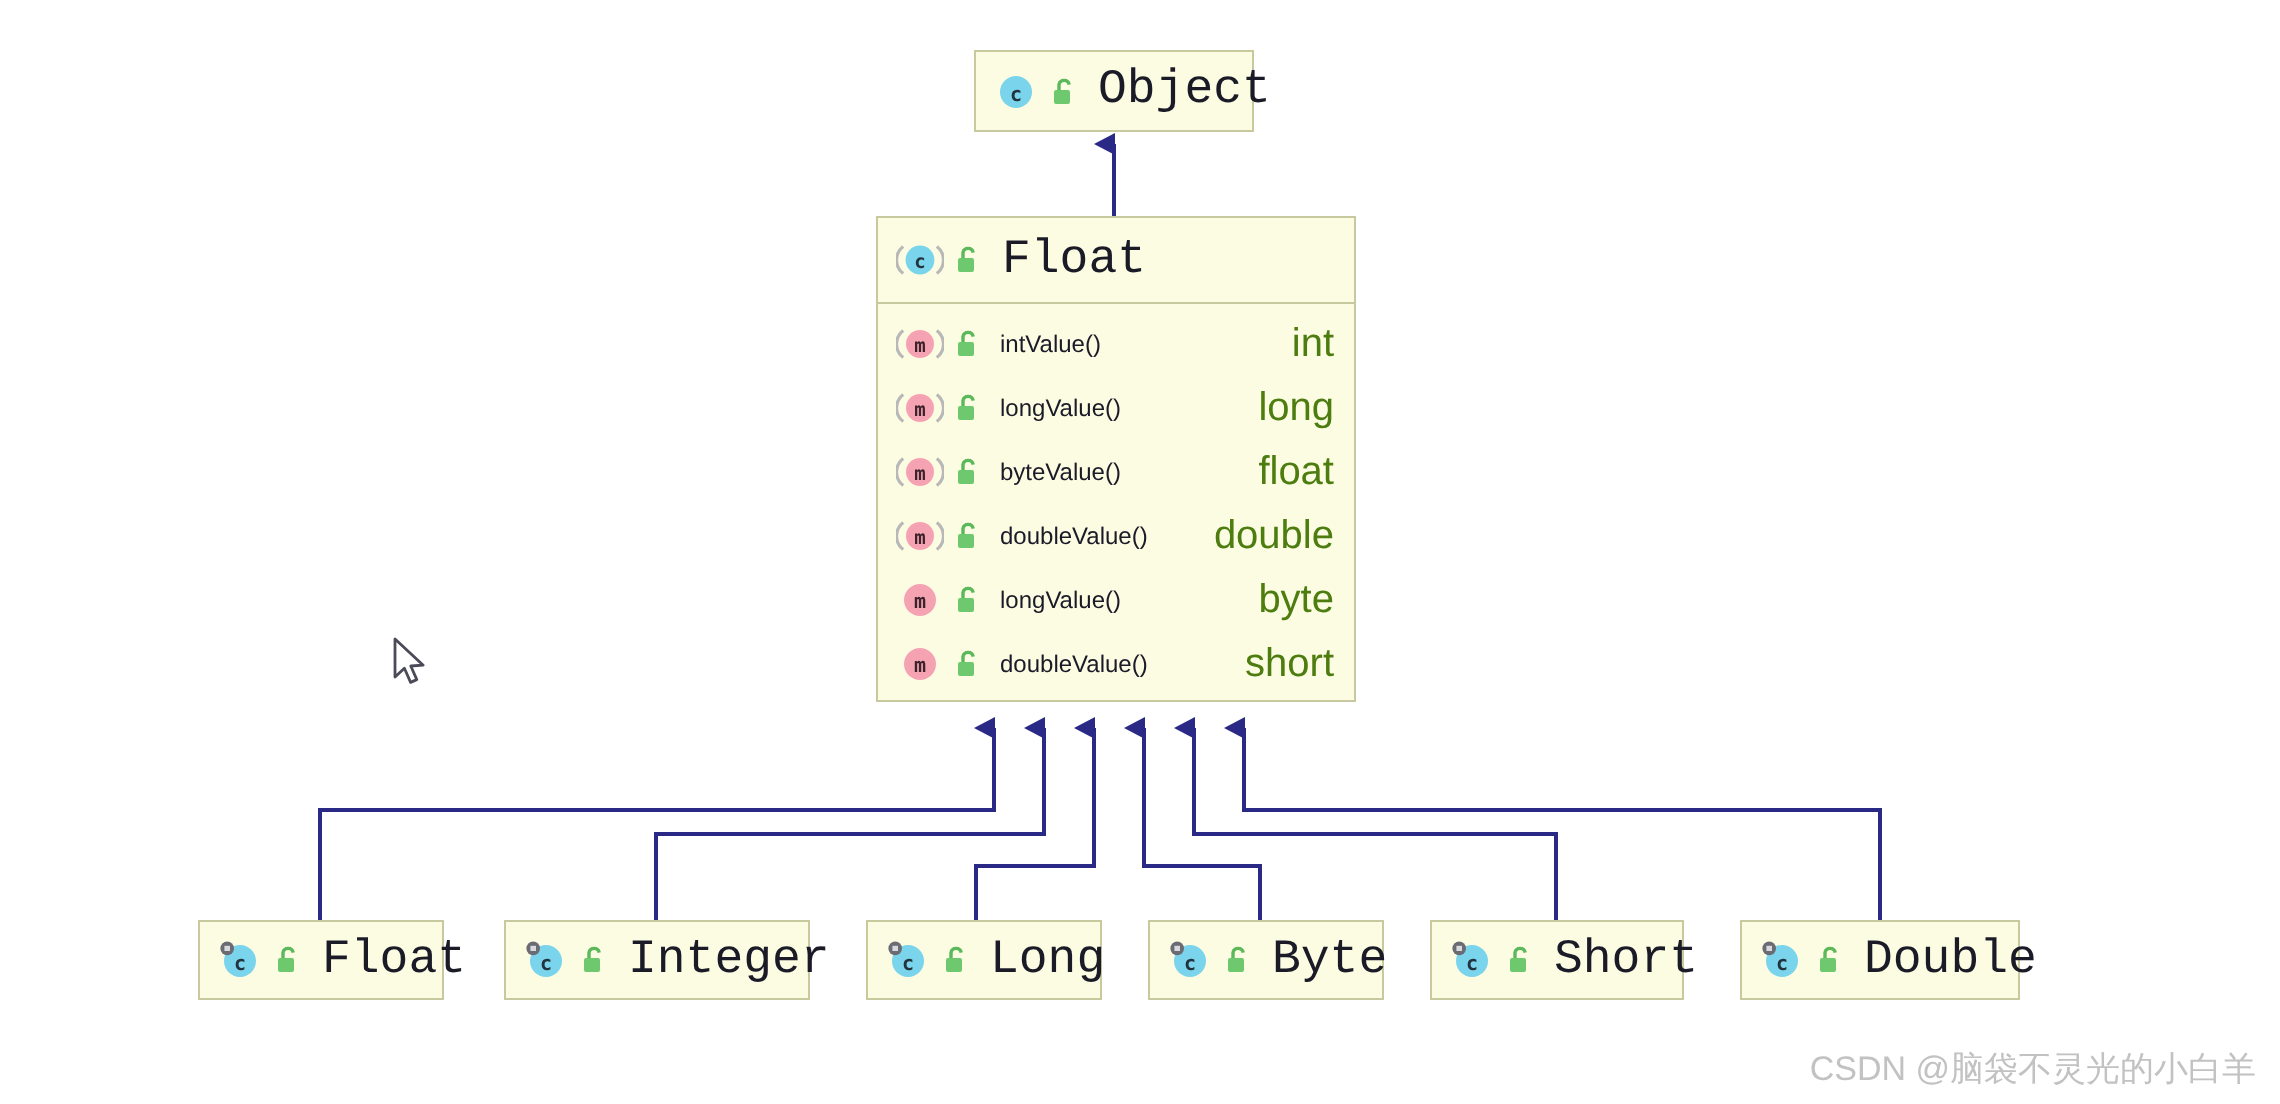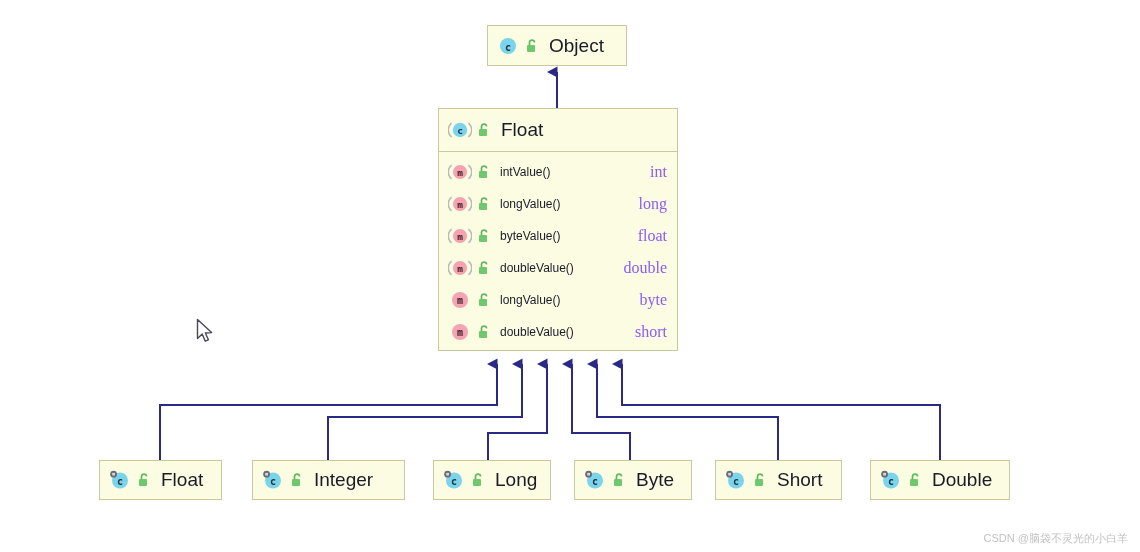--- a/index.html
+++ b/index.html
@@ -47,22 +47,22 @@
   }
 
   
   .node-simple .node-header {
     height: 100%;
     padding: 0 11px 0 8px;
     gap: 5px;
   }
 
   .node-title-mono {
-    font-family: Liberation Sans, sans-serif;
-    font-size: 19px;
+    font-family: Liberation Mono, monospace;
+    font-size: 24px;
     color: #1b1b28;
     letter-spacing: 0px;
     white-space: nowrap;
     padding-left: 5px;
   }
 
   
   #node-number {
     left: 438px;
     top: 108px;
@@ -88,23 +88,23 @@
     box-sizing: border-box;
   }
   .member-name {
     font-family: "Liberation Sans", sans-serif;
     font-size: 12px;
     color: #1b1b28;
     white-space: nowrap;
     padding-left: 4px;
   }
   .member-type {
-    font-family: Liberation Serif, serif;
-    font-size: 16px;
-    color: #8b5cf6;
+    font-family: Liberation Sans, sans-serif;
+    font-size: 20px;
+    color: #4d7c0f;
     margin-left: auto;
     white-space: nowrap;
     padding-left: 2px;
   }
 
   
   .icon {
     display: inline-flex;
     align-items: center;
     justify-content: center;
@@ -123,21 +123,21 @@
     height: 28px;
     pointer-events: none;
   }
 
   
   #watermark {
     position: absolute;
     right: 12px;
     bottom: 6px;
     font-family: "Liberation Sans", sans-serif;
-    font-size: 11px;
+    font-size: 17px;
     color: #c2c2c2;
     white-space: nowrap;
   }
 </style>
 </head>
 <body>
 
 <div id="canvas">
 
   <svg id="edges" viewBox="0 0 1140 552" width="1140" height="552">

